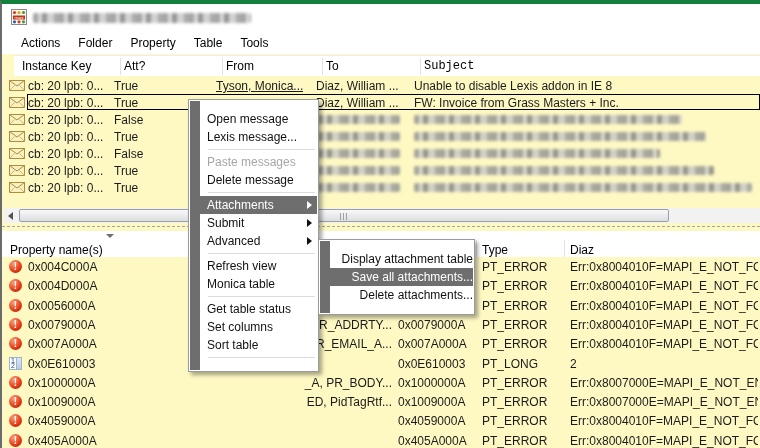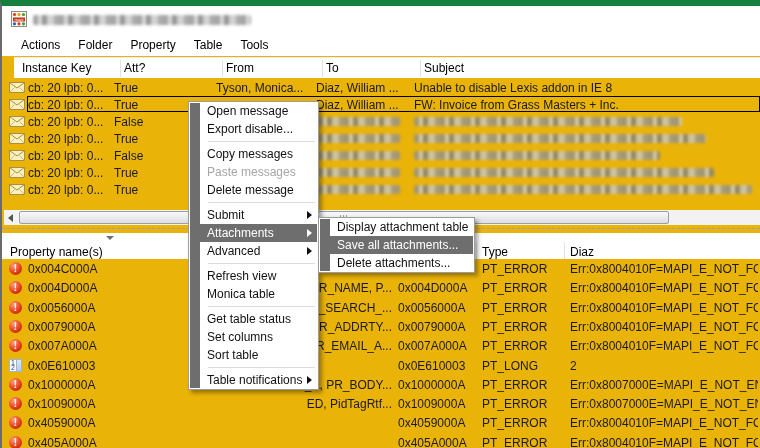--- a/index.html
+++ b/index.html
@@ -1,19 +1,19 @@
 <!DOCTYPE html>
 <html><head>
 <meta charset="utf-8">
 <style>
   html,body{margin:0;padding:0;background:#fff;}
   body{width:760px;height:448px;overflow:hidden;
        font-family:"Liberation Sans","DejaVu Sans",sans-serif;font-size:12px;color:#1b1b1b;}
-  .window{position:relative;width:760px;height:448px;background:#eab308;
-          border-top:6px solid #15803d;border-left:2px solid #6b6b6b;box-sizing:border-box;overflow:hidden;}
+  .window{position:relative;width:760px;height:448px;background:#fef9c3;
+          border-top:4px solid #15803d;border-left:2px solid #6b6b6b;box-sizing:border-box;overflow:hidden;}
 
   
   .titlebar{position:absolute;left:0;top:0;width:100%;height:28px;background:#fff;}
   .appicon{position:absolute;left:9px;top:5px;width:16px;height:16px;}
   .blurbar{background:repeating-linear-gradient(90deg,#8f8f8f 0 5px,#cfcfcf 5px 9px,#7d7d7d 9px 14px,#c7c7c7 14px 21px,#969696 21px 26px);
            filter:blur(1.7px);opacity:.8;border-radius:2px;}
   .title-blur{position:absolute;left:31px;top:9px;width:218px;height:10px;}
 
   
   .menubar{position:absolute;left:0;top:28px;width:100%;height:22px;background:#fff;padding-left:10px;box-sizing:border-box;}
@@ -55,23 +55,23 @@
     background:#fff;border:1px solid #9db4d0;color:#1b3e8f;font-size:7px;line-height:5px;
     padding-left:1px;}
   .long-ic i{display:block;font-style:normal;}
   .long-ic .sp{position:absolute;right:0;top:0;width:4px;height:11px;
     background:linear-gradient(#dfe8f4,#b9c9de);border-left:1px solid #9db4d0;}
   .partial-ic{position:absolute;left:7px;top:445px;width:13px;height:13px;box-sizing:border-box;
     background:#eef3fa;border:1px solid #9db4d0;}
 
   
   .menu{position:absolute;background:#fff;border:1px solid #9b9b9b;
-    box-shadow:3px 3px 4px rgba(0,0,0,.35);padding:0 1px;box-sizing:border-box;z-index:50;}
+    box-shadow:3px 3px 4px rgba(0,0,0,.35);padding:10px 1px;box-sizing:border-box;z-index:50;}
   .ctxmenu{left:186px;top:95px;width:131px;}
-  .submenu{left:316px;top:211px;width:157px;z-index:60;}
+  .submenu{left:316px;top:235px;width:157px;z-index:60;text-align:right;}
   .gutter{position:absolute;left:1px;top:1px;bottom:1px;width:10px;background:#6e6e6e;}
   .mitem{position:relative;height:18px;line-height:18px;padding-left:17px;color:#111;cursor:default;z-index:2;white-space:nowrap;}
   .mitem.disabled{color:#a6a6a6;}
   .mitem.hl{background:#6e6e6e;color:#fff;}
   .marrow{position:absolute;right:5px;top:5px;width:0;height:0;
     border-top:4px solid transparent;border-bottom:4px solid transparent;border-left:5px solid currentColor;}
   .msep{position:relative;height:7px;margin-left:16px;z-index:2;}
   .msep::after{content:"";position:absolute;left:2px;right:2px;top:3px;height:1px;background:#dcdcdc;}
 </style>
 </head>
@@ -94,36 +94,36 @@
     <div class="blurbar title-blur"></div>
   </div>
 
   <div class="menubar"><span class="mb-item">Actions</span><span class="mb-item">Folder</span><span class="mb-item">Property</span><span class="mb-item">Table</span><span class="mb-item">Tools</span></div>
 
   <div class="msgheader">
       <div class="hcol" style="left: 8px;">Instance Key</div>
       <div class="hcol" style="left: 110px;">Att?</div>
       <div class="hcol" style="left: 212px;">From</div>
       <div class="hcol" style="left: 312px;">To</div>
-      <div class="hcol" style="left: 410px;">Subject</div>
+      <div class="hcol" style="left: 410px; font-family: Liberation Mono, monospace;">Subject</div>
       <div class="hdiv" style="left: 106px;"></div>
       <div class="hdiv" style="left: 208px;"></div>
       <div class="hdiv" style="left: 308px;"></div>
       <div class="hdiv" style="left: 406px;"></div>
     </div>
   <div id="msgrows">
       <div class="msgrow" style="top: 73px;">
         <div class="env"><svg width="16" height="11" viewBox="0 0 16 11">
             <rect x="0.5" y="0.5" width="15" height="10" fill="#faf0c0" stroke="#a98f3e"></rect>
             <path d="M0.5,0.5 L8,6 L15.5,0.5" fill="none" stroke="#a98f3e"></path>
             <path d="M0.5,10.5 L5.5,5.5 M15.5,10.5 L10.5,5.5" fill="none" stroke="#cdb977"></path>
           </svg></div>
         <div class="cell ik" style="left: 26px;">cb: 20 lpb: 0...</div>
         <div class="cell att" style="left: 112px;">True</div>
-        <div class="cell from" style="left: 214px;">Tyson, Monica...</div>
+        <div class="cell from" style="left: 214px; text-decoration: underline;">Tyson, Monica...</div>
         <div class="cell to" style="left: 314px;">Diaz, William ...</div>
         <div class="cell subj" style="left: 412px;">Unable to disable Lexis addon in IE 8</div>
       </div>
       <div class="msgrow" style="top: 90px;">
         <div class="env"><svg width="16" height="11" viewBox="0 0 16 11">
             <rect x="0.5" y="0.5" width="15" height="10" fill="#faf0c0" stroke="#a98f3e"></rect>
             <path d="M0.5,0.5 L8,6 L15.5,0.5" fill="none" stroke="#a98f3e"></path>
             <path d="M0.5,10.5 L5.5,5.5 M15.5,10.5 L10.5,5.5" fill="none" stroke="#cdb977"></path>
           </svg></div>
         <div class="cell ik" style="left: 26px;">cb: 20 lpb: 0...</div>
@@ -288,38 +288,36 @@
         <div class="pcell" style="left: 396px; width: 76px;">0x405A000A</div>
         <div class="pcell" style="left: 480px; width: 80px;">PT_ERROR</div>
         <div class="pcell" style="left: 568px; width: 188px;">Err:0x8004010F=MAPI_E_NOT_FO...</div>
       </div>
     </div>
   <div class="partial-ic"></div>
 
   <div class="menu ctxmenu">
     <div class="gutter"></div>
   <div class="mitem"><span>Open message</span></div>
-      <div class="mitem"><span>Export disable...</span></div>
-      <div class="msep"></div>
-      <div class="mitem"><span>Copy messages</span></div>
+      <div class="mitem"><span>Lexis message...</span></div>
+      <div class="msep"></div>
       <div class="mitem disabled"><span>Paste messages</span></div>
       <div class="mitem"><span>Delete message</span></div>
       <div class="msep"></div>
+      <div class="mitem hl"><span>Attachments</span><div class="marrow"></div></div>
       <div class="mitem"><span>Submit</span><div class="marrow"></div></div>
-      <div class="mitem hl"><span>Attachments</span><div class="marrow"></div></div>
       <div class="mitem"><span>Advanced</span><div class="marrow"></div></div>
       <div class="msep"></div>
       <div class="mitem"><span>Refresh view</span></div>
       <div class="mitem"><span>Monica table</span></div>
       <div class="msep"></div>
       <div class="mitem"><span>Get table status</span></div>
       <div class="mitem"><span>Set columns</span></div>
       <div class="mitem"><span>Sort table</span></div>
       <div class="msep"></div>
-      <div class="mitem"><span>Table notifications</span><div class="marrow"></div></div>
     </div>
 
   <div class="menu submenu">
     <div class="gutter"></div>
   <div class="mitem"><span>Display attachment table</span></div>
       <div class="mitem hl"><span>Save all attachments...</span></div>
       <div class="mitem"><span>Delete attachments...</span></div>
     </div>
 
 </div>

